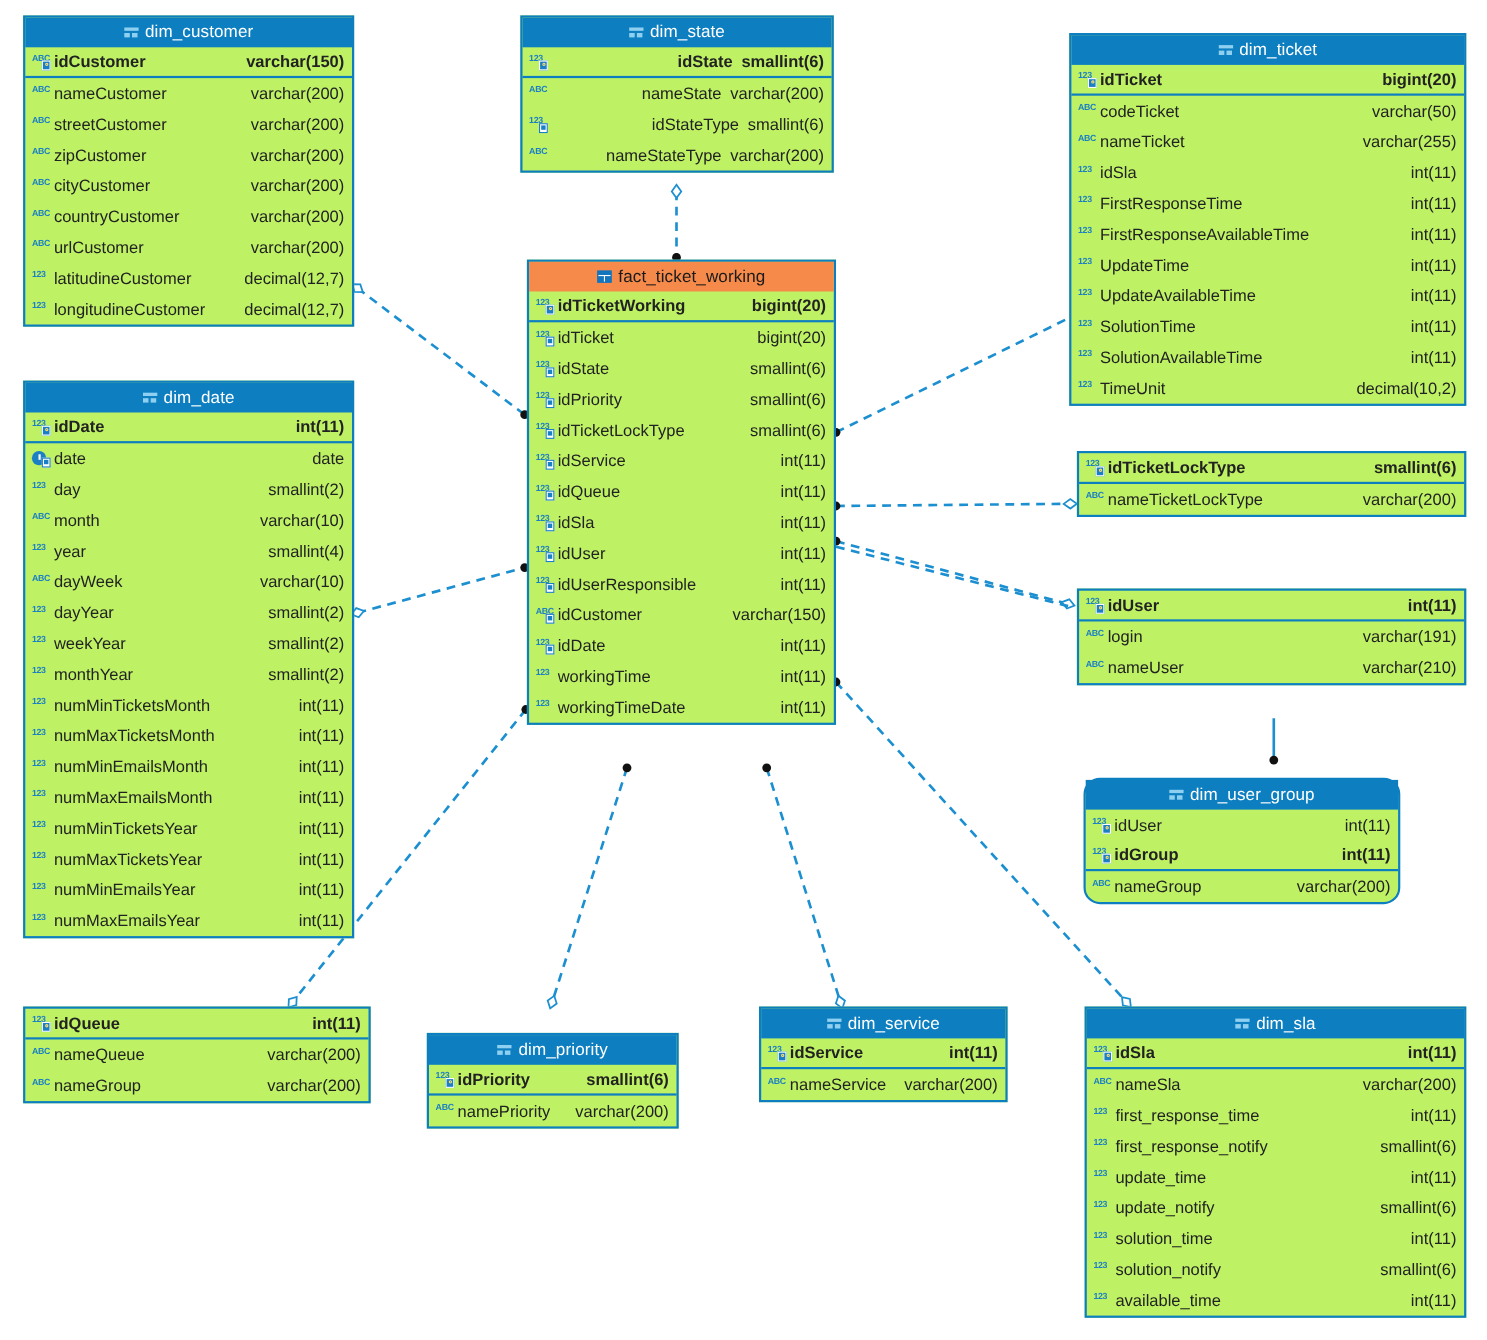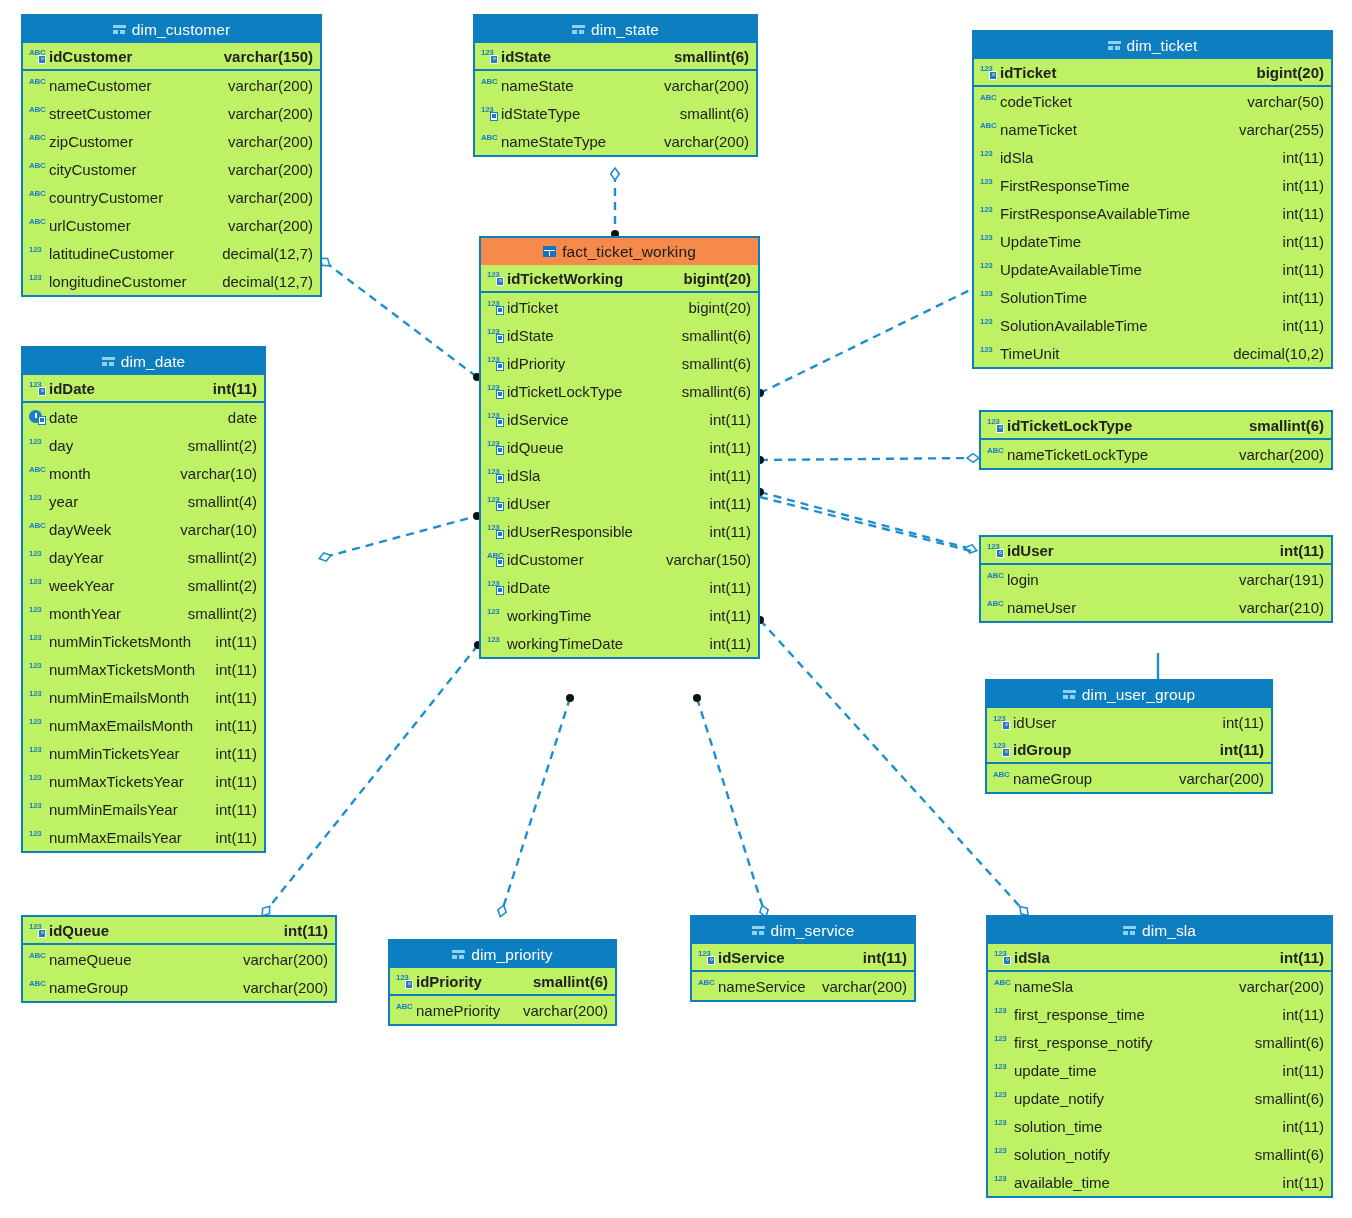--- a/index.html
+++ b/index.html
@@ -273,21 +273,21 @@
           <span class="col-type">decimal(12,7)</span>
         </div>
         <div class="col-row">
           <span class="col-icon">
             <span class="ico-txt">123</span>
           </span>
           <span class="col-name">longitudineCustomer</span>
           <span class="col-type">decimal(12,7)</span>
         </div>
       </div>
-      <div class="table-node" style="left: 473px; top: 14px; width: 285px;">
+      <div class="table-node" style="left: 473px; top: 14px; width: 285px; text-align: right;">
         <div class="tbl-header">
           <span class="hdr-icon view-icon"></span>
           <span>dim_state</span>
         </div>
         <div class="col-row pk-row">
           <span class="col-icon">
             <span class="ico-txt">123</span>
             <span class="ico-badge key"></span>
           </span>
           <span class="col-name">idState</span>
@@ -550,21 +550,21 @@
           <span class="col-type">varchar(191)</span>
         </div>
         <div class="col-row">
           <span class="col-icon">
             <span class="ico-txt">ABC</span>
           </span>
           <span class="col-name">nameUser</span>
           <span class="col-type">varchar(210)</span>
         </div>
       </div>
-      <div class="table-node" style="left: 985px; top: 679px; width: 288px;">
+      <div class="table-node" style="left: 985px; top: 707px; width: 288px; border-radius: 15px;">
         <div class="tbl-header">
           <span class="hdr-icon view-icon"></span>
           <span>dim_user_group</span>
         </div>
         <div class="col-row" style="border-bottom: none;">
           <span class="col-icon">
             <span class="ico-txt">123</span>
             <span class="ico-badge key"></span>
           </span>
           <span class="col-name">idUser</span>
@@ -579,21 +579,21 @@
           <span class="col-type">int(11)</span>
         </div>
         <div class="col-row">
           <span class="col-icon">
             <span class="ico-txt">ABC</span>
           </span>
           <span class="col-name">nameGroup</span>
           <span class="col-type">varchar(200)</span>
         </div>
       </div>
-      <div class="table-node" style="left: 21px; top: 346px; width: 245px;">
+      <div class="table-node" style="left: 21px; top: 346px; width: 301px;">
         <div class="tbl-header">
           <span class="hdr-icon view-icon"></span>
           <span>dim_date</span>
         </div>
         <div class="col-row pk-row">
           <span class="col-icon">
             <span class="ico-txt">123</span>
             <span class="ico-badge key"></span>
           </span>
           <span class="col-name">idDate</span>

